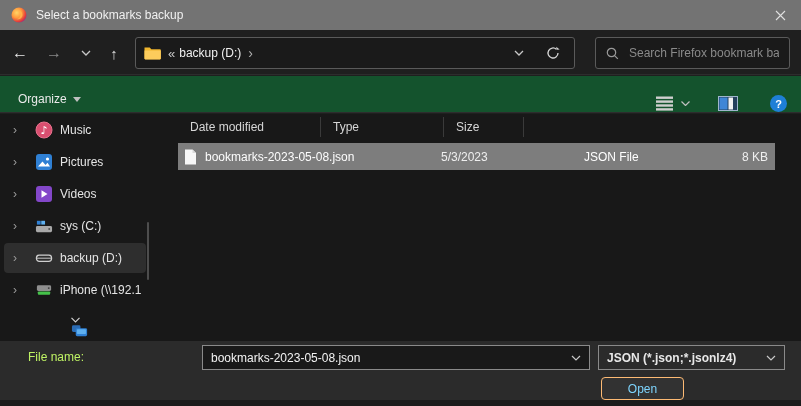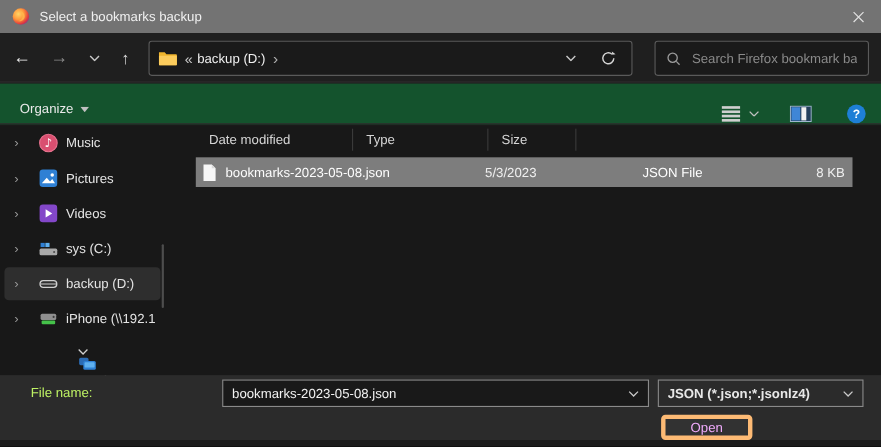--- a/index.html
+++ b/index.html
@@ -89,21 +89,21 @@
     line-height:25px; color:#bef264;margin-left:28px; }
   .fn-input-wrap { position:absolute; left:202px; top:345px; width:388px; height:25px;
     background:#191919; border:1px solid #8a8a8a; display:flex; align-items:center; }
   .fn-input-wrap input { flex:1; background:transparent; border:none; outline:none;
     color:#f2f2f2; font-family:"Liberation Sans",sans-serif; font-size:12px; padding:0 8px; }
   .ft-select { position:absolute; left:598px; top:345px; width:187px; height:25px;
     background:#2b2b2b; border:1px solid #8a8a8a; display:flex; align-items:center;
     color:#e8e8e8; padding:0 8px; }
   .ft-select .sel-text { flex:1; white-space:nowrap; overflow:hidden;font-weight:bold; }
   .btn { position:absolute; top:377px; height:23px; background:#323232;
-    border:4px solid #fdba74; border-radius:4px; color:#f0abfc;
+    border:1px solid #fdba74; border-radius:4px; color:#7dd3fc;
     display:flex; align-items:center; justify-content:center; font-size:12px; }
   .btn-open { left:601px; width:83px; }
   .btn-cancel { left:700px; width:84px; }
   .chev-pad { padding:0 2px; display:flex; align-items:center; }
 </style>
 </head>
 <body>
 
 <div class="window">
 

